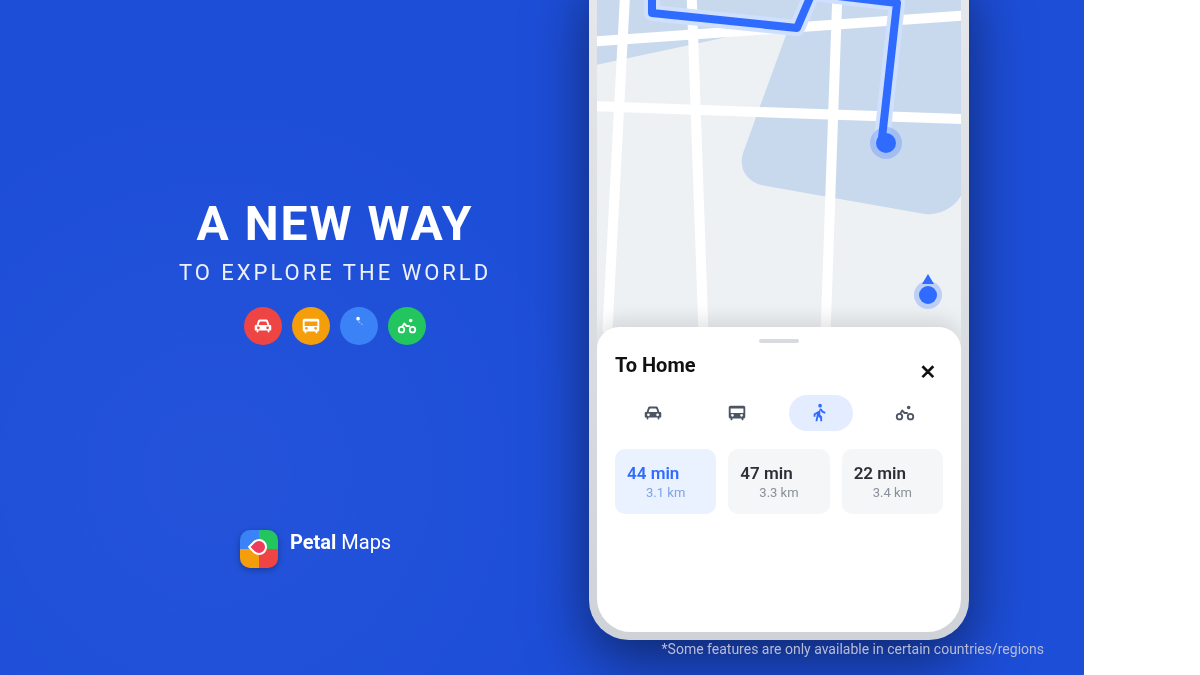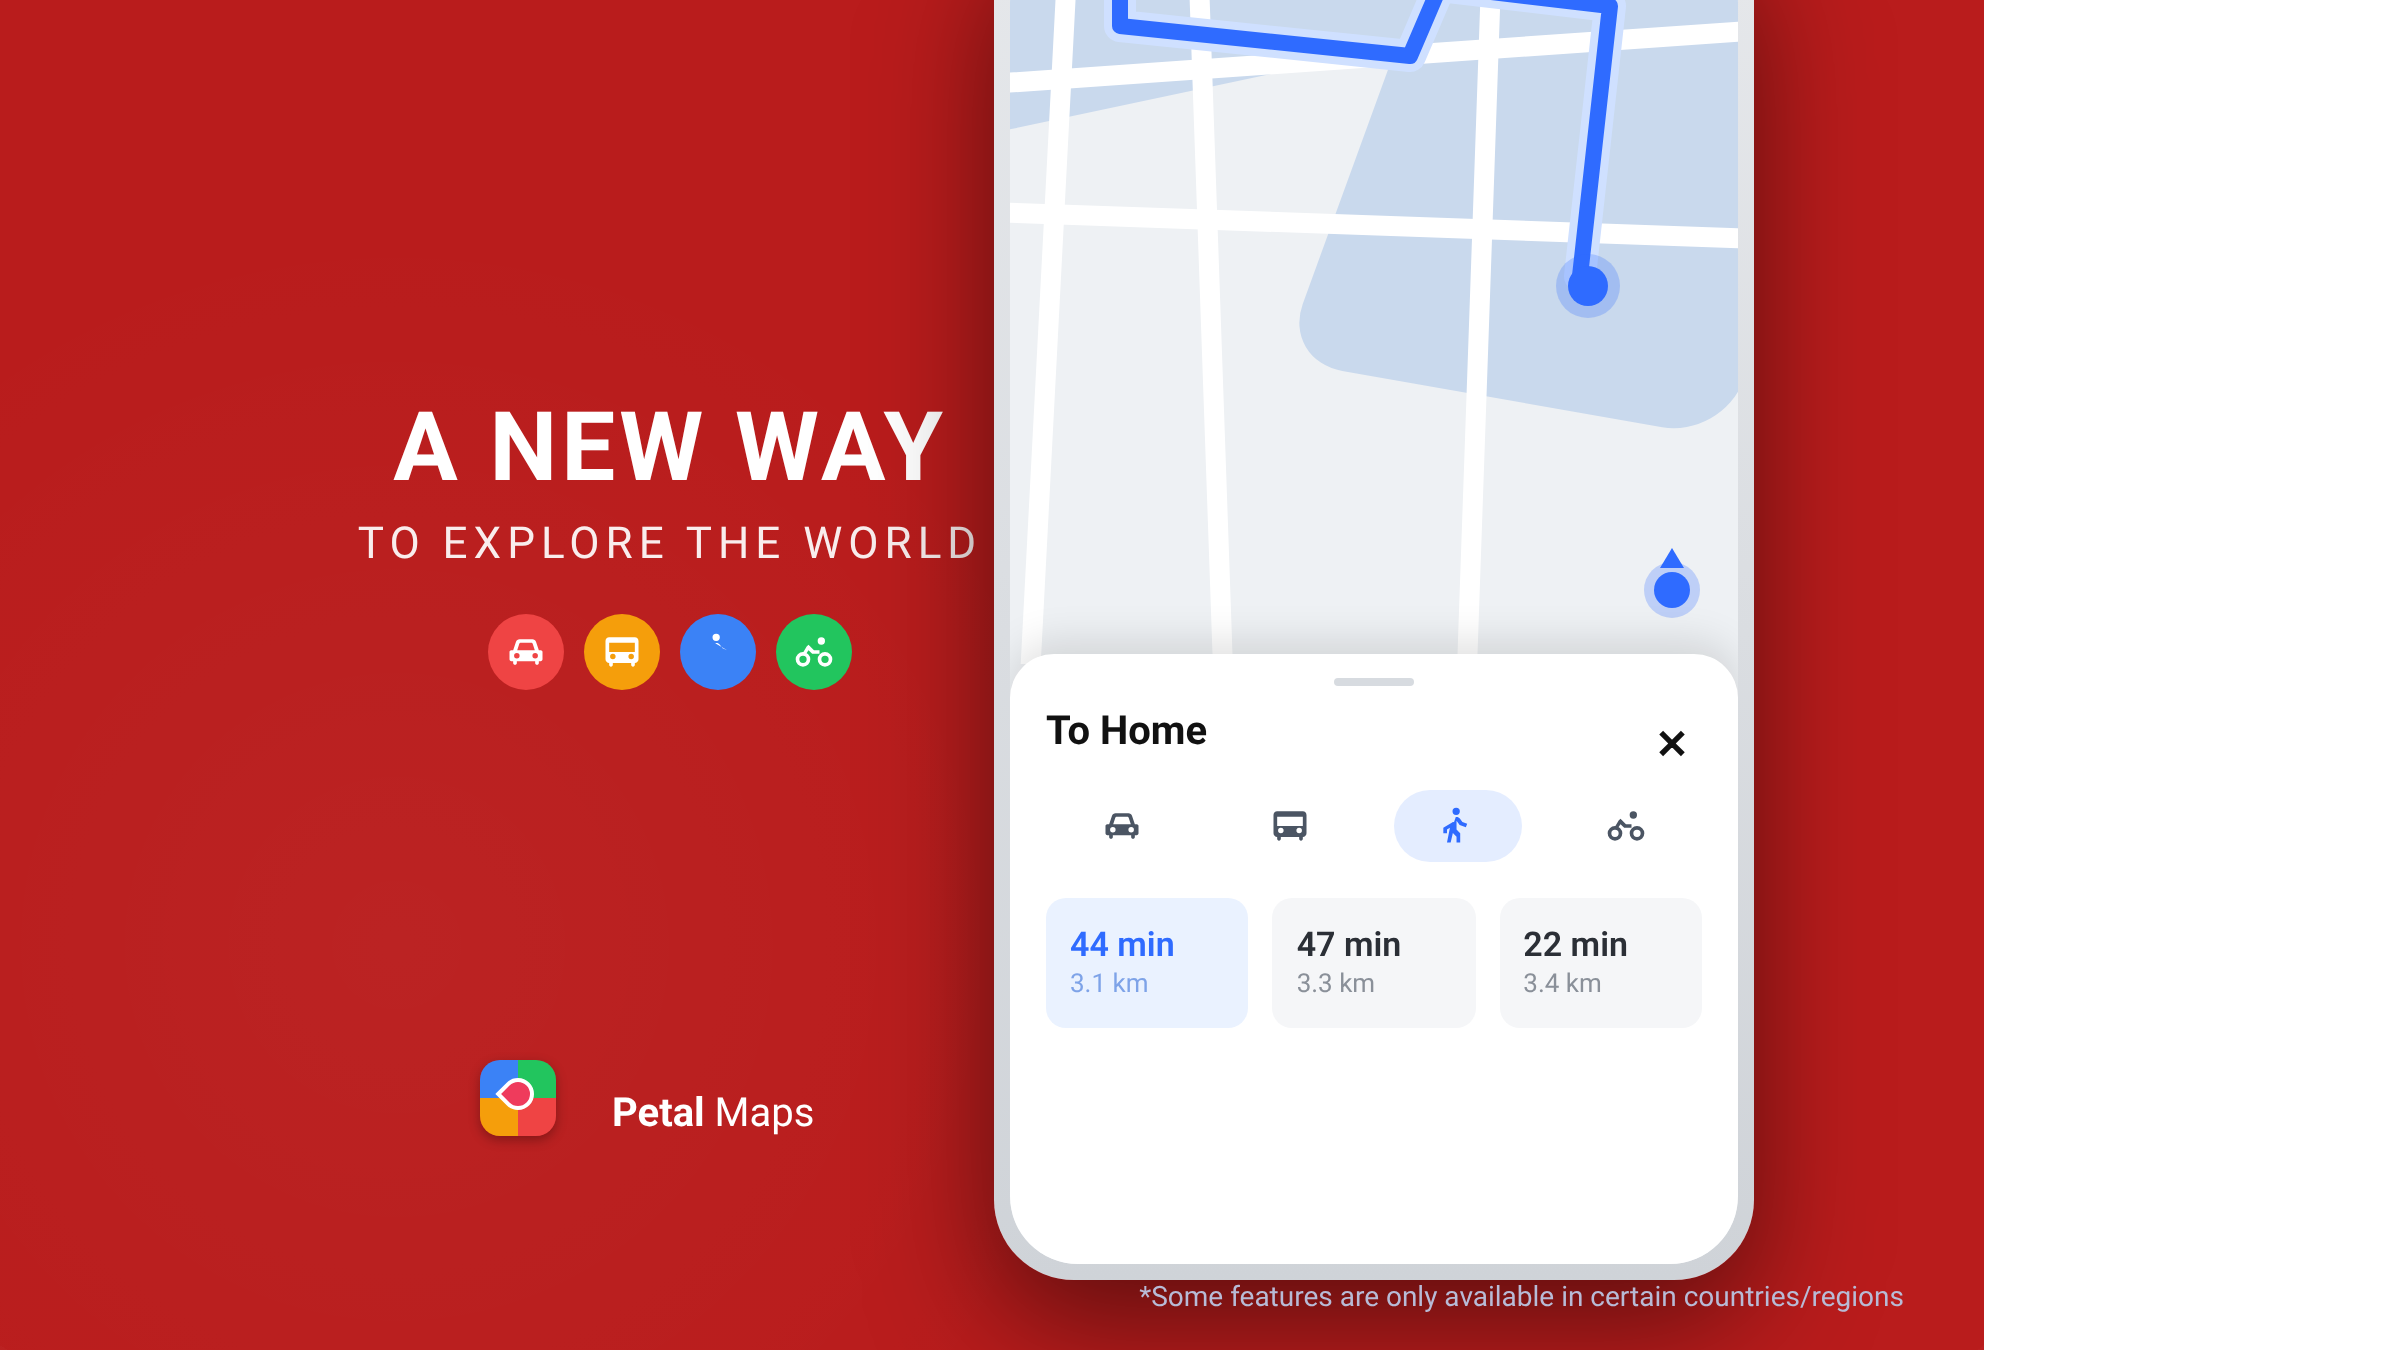--- a/index.html
+++ b/index.html
@@ -1,19 +1,19 @@
 <!DOCTYPE html>
 <html><head>
 <meta charset="utf-8">
 <style>
   * { margin: 0; padding: 0; box-sizing: border-box; }
   html, body { width: 1200px; height: 675px; overflow: hidden; font-family: -apple-system, BlinkMacSystemFont, "Segoe UI", Roboto, sans-serif; }
   .stage {
-    width: 992px; height: 675px;
-    background: #b91c1c;
+    width: 1084px; height: 675px;
+    background: #1d4ed8;
     position: relative;
     overflow: hidden;
   }
   
   .stage::before {
     content:"";
     position:absolute; inset:0;
     background:
       linear-gradient( 30deg, rgba(255,255,255,0.02) 0 2px, transparent 2px 80px),
       linear-gradient(-40deg, rgba(255,255,255,0.02) 0 2px, transparent 2px 120px),
@@ -54,21 +54,21 @@
   .mode-badge svg { width: 22px; height: 22px; fill: #fff; }
   .badge-car   { background:#ef4444; }
   .badge-bus   { background:#f59e0b; }
   .badge-walk  { background:#3b82f6; }
   .badge-bike  { background:#22c55e; }
 
   
   .brand {
     position: absolute;
     left: 240px; top: 530px;
-    display: flex; align-items: flex-end; gap: 28px;
+    display: flex; align-items: flex-start; gap: 12px;
     color:#fff;
   }
   .brand-logo {
     width: 38px; height: 38px;
     border-radius: 10px;
     position: relative;
     overflow: hidden;
     box-shadow: 0 2px 6px rgba(0,0,0,0.3);
   }
   .brand-logo .q { position:absolute; width:50%; height:50%; }
@@ -216,21 +216,21 @@
     flex:1;
     border-radius:10px;
     padding:14px 12px;
     background:#f5f6f8;
     cursor:pointer;
   }
   .route-card.selected {
     background:#eaf2ff;
   }
   .route-card .time { font-size:17px; font-weight:600; color:#2b2f36; }
-  .route-card .dist { font-size:13px; color:#8a9099; margin-top:2px; }
+  .route-card .dist { font-size:13px; color:#8a9099; margin-top:2px;text-align:center; }
   .route-card.selected .time { color:#2f6bff; }
   .route-card.selected .dist { color:#7ea3e8; }
 
   
   .disclaimer {
     position:absolute; right:40px; bottom:18px;
     color:#b8bbd6; font-size:14px;
   }
 </style>
 </head>

